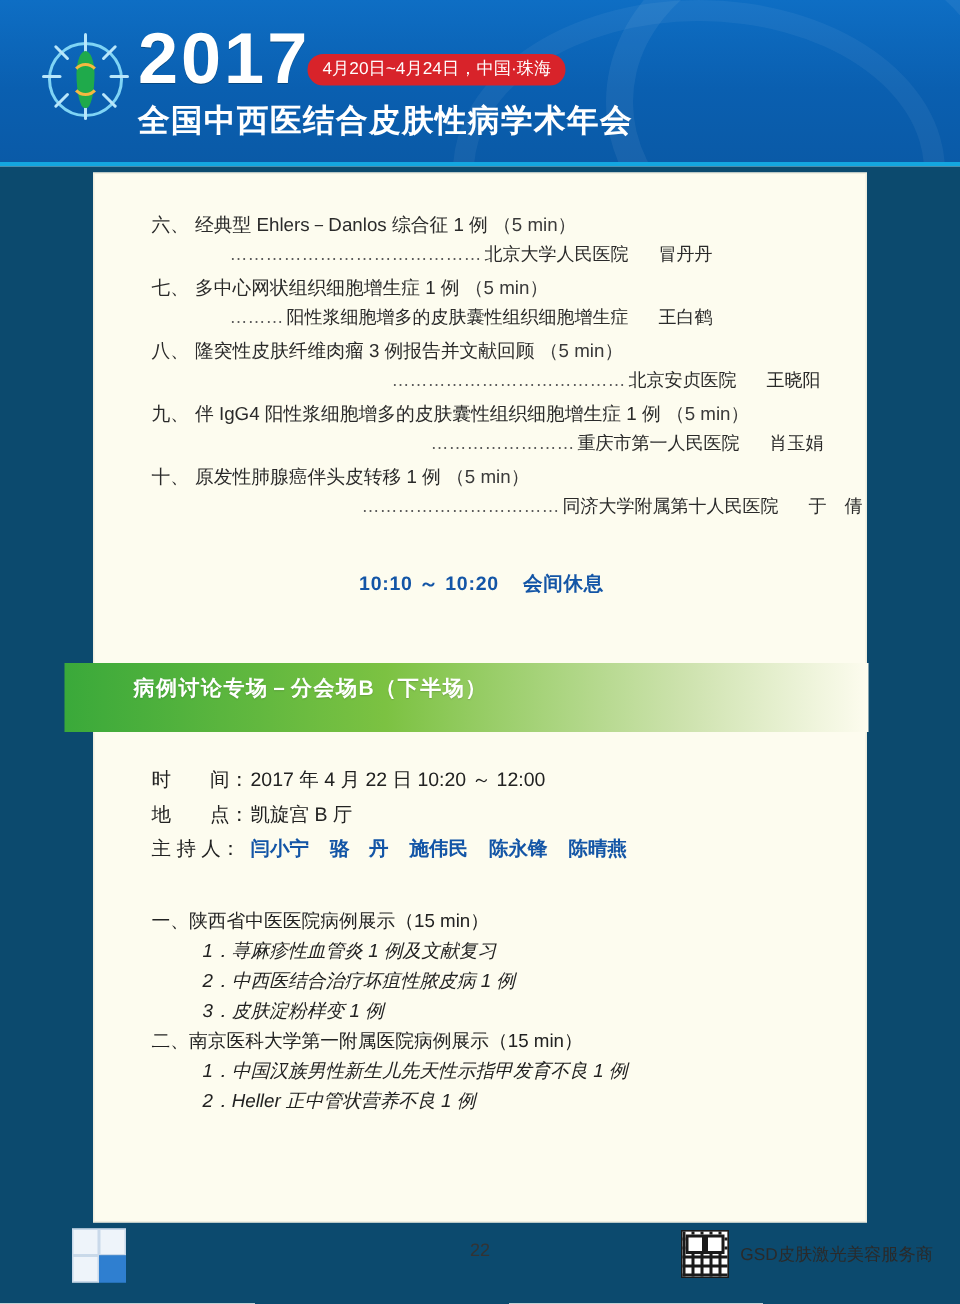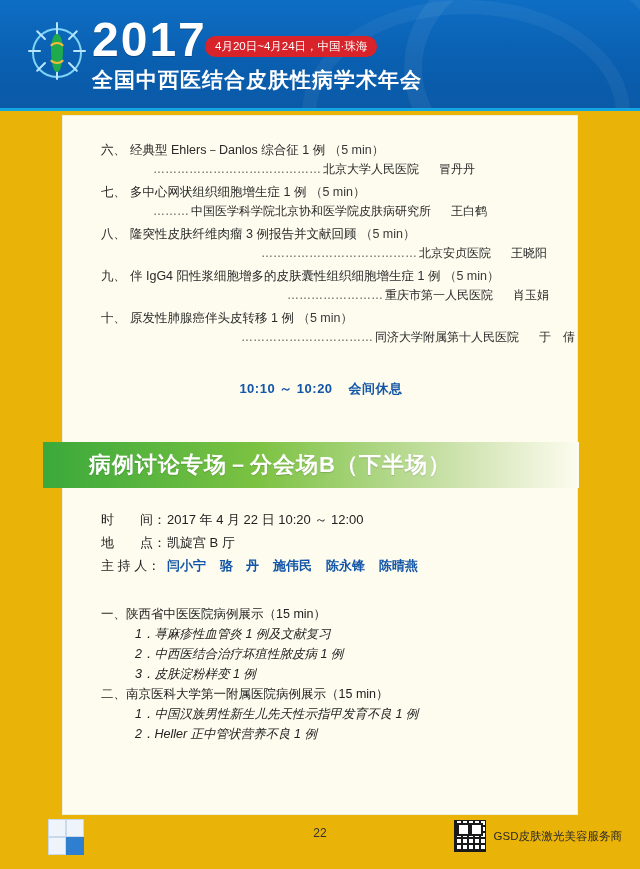--- a/index.html
+++ b/index.html
@@ -120,21 +120,21 @@
     width: 640px; height: 3px;
     background: #13a6e0;
   }
 
   
   .page {
     position: absolute;
     left: 0; top: 111px;
     width: 640px;
     height: 758px;
-    background: #eab308;
+    background: #0c4a6e;
   }
   .paper {
     position: absolute;
     left: 62px; top: 4px;
     width: 516px;
     height: 700px;
     background: #fdfcef;
     border: 1px solid #efeedf;
     box-sizing: border-box;
   }
@@ -201,21 +201,21 @@
   .band {
     position: absolute;
     left: -20px; top: 326px;
     width: 536px;
     height: 46px;
     background: linear-gradient(90deg, #3aa93a 0%, #7cc242 40%, #cfe3b0 78%, #fdfcef 100%);
   }
   .band-title {
     position: absolute;
     left: 26px; top: 334px;
-    font-size: 22px;
+    font-size: 14px;
     font-weight: bold;
     color: #ffffff;
     letter-spacing: 1px;
     white-space: nowrap;
     text-shadow: 0 1px 1px rgba(0,0,0,0.15);
   }
 
   
   .meta {
     position: absolute;
@@ -333,21 +333,21 @@
         <span class="num">六、</span><span>经典型 Ehlers－Danlos 综合征 1 例</span> <span class="mins">（5 min）</span>
       </div>
       <div class="aff indent-1">
         <span class="dots">……………………………………</span><span class="org indent-0">北京大学人民医院</span><span class="person">冒丹丹</span>
       </div>
 
       <div class="item">
         <span class="num">七、</span><span>多中心网状组织细胞增生症 1 例</span> <span class="mins">（5 min）</span>
       </div>
       <div class="aff indent-1">
-        <span class="dots">………</span><span class="org">中国医学科学院北京协和医学院皮肤病研究所</span><span class="person">王白鹤</span>
+        <span class="dots">………</span><span class="org">阳性浆细胞增多的皮肤囊性组织细胞增生症</span><span class="person">王白鹤</span>
       </div>
 
       <div class="item">
         <span class="num">八、</span><span>隆突性皮肤纤维肉瘤 3 例报告并文献回顾</span> <span class="mins">（5 min）</span>
       </div>
       <div class="aff indent-4">
         <span class="dots">…………………………………</span><span class="org">北京安贞医院</span><span class="person">王晓阳</span>
       </div>
 
       <div class="item">

